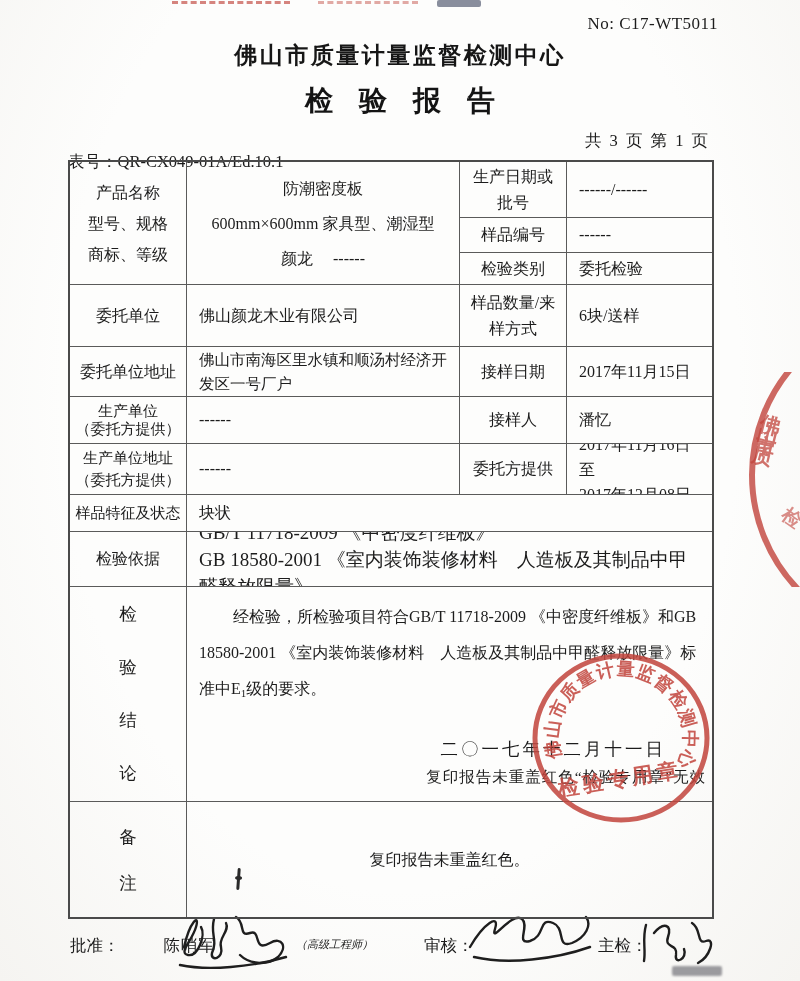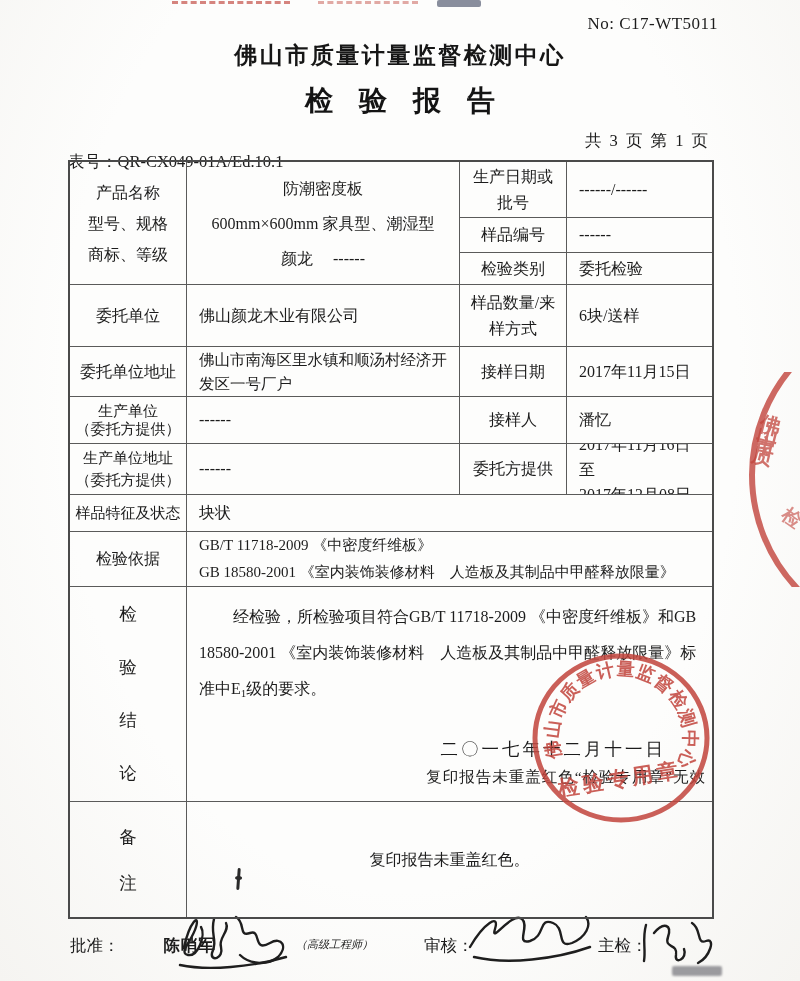--- a/index.html
+++ b/index.html
@@ -44,21 +44,21 @@
     font-size:16px;line-height:24px;overflow:hidden;}
   .cell.lab{justify-content:center;text-align:center;white-space:pre-line;padding:0 2px;}
   .cell.val{justify-content:flex-start;padding:2px 8px 2px 12px;white-space:pre-line;}
   .cell.no-br{border-right:none;}
   .cell.no-bb{border-bottom:none;}
   .cell.ctr{justify-content:center;text-align:center;}
   .small{font-size:15px;}
   .c-prod-lab{grid-area:1/1/4/2;line-height:31px;}
   .c-prod-val{grid-area:1/2/4/3;line-height:35px;}
   .c-state-val{grid-area:8/2/9/5;}
-  .c-basis-val{grid-area:9/2/10/5;font-size:15px;line-height:27px;}
+  .c-basis-val{grid-area:9/2/10/5;font-size:19px;line-height:27px;}
   .c-concl-lab{grid-area:10/1/11/2;}
   .c-concl-val{grid-area:10/2/11/5;}
   .c-rem-lab{grid-area:11/1/12/2;}
   .c-rem-val{grid-area:11/2/12/5;}
   .vlabel{white-space:pre-line;text-align:center;font-size:17.5px;}
   .v4{line-height:53px;}
   .v2{line-height:46px;}
   
   .concl-box{display:flex;flex-direction:column;width:100%;height:100%;}
   .concl-text{margin:12px 14px 0 12px;font-size:16px;line-height:36px;
@@ -73,21 +73,21 @@
   .stamp-side{position:absolute;left:735px;top:372px;z-index:5;opacity:.8;}
   .side-text{position:absolute;left:758px;top:398px;z-index:6;
     writing-mode:vertical-rl;font-size:21px;color:#c2443c;opacity:.75;
     letter-spacing:10px;transform:rotate(14deg);font-weight:700;}
   .side-text2{position:absolute;left:782px;top:505px;z-index:6;font-size:19px;
     color:#c2443c;opacity:.6;transform:rotate(35deg);font-weight:700;}
   
   .footer{position:absolute;left:0;top:915px;width:800px;height:66px;font-size:16.5px;}
   .f-item{position:absolute;white-space:nowrap;}
   .f-approve{left:70px;top:20px;}
-  .f-approve b{font-weight:700;letter-spacing:1px;padding-left:44px;}
+  .f-approve b{font-weight:400;letter-spacing:1px;padding-left:44px;}
   .f-title{left:296px;top:22px;font-size:11px;font-style:italic;}
   .f-review{left:424px;top:20px;}
   .f-chief{left:598px;top:20px;}
   .sig{position:absolute;}
   .sig path{fill:none;stroke:#1e1e1e;stroke-width:2.4;stroke-linecap:round;stroke-linejoin:round;}
   .sig1{left:168px;top:-10px;}
   .sig2{left:460px;top:-14px;}
   .sig3{left:634px;top:-4px;}
 </style>
 </head>

